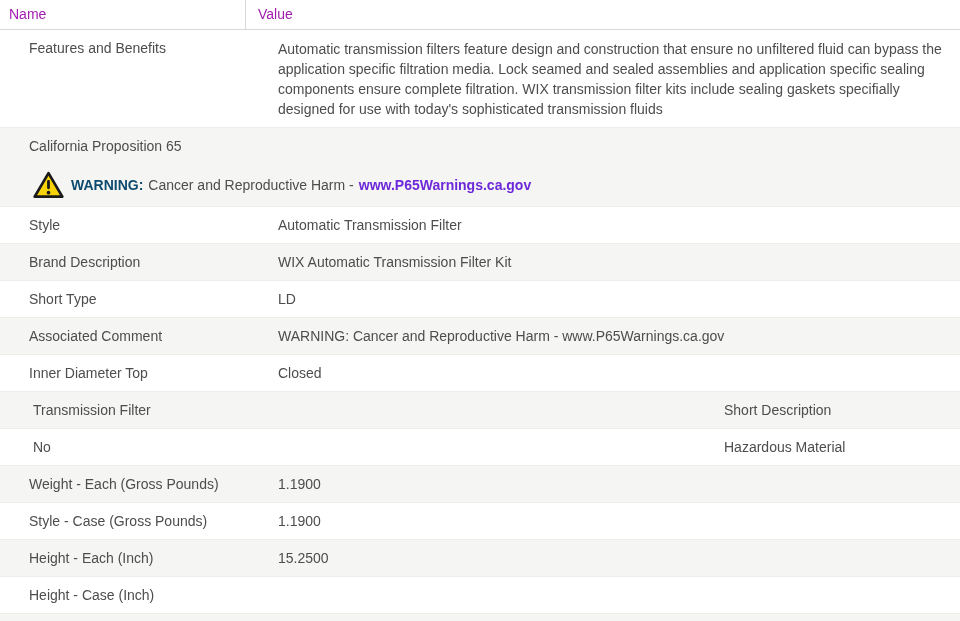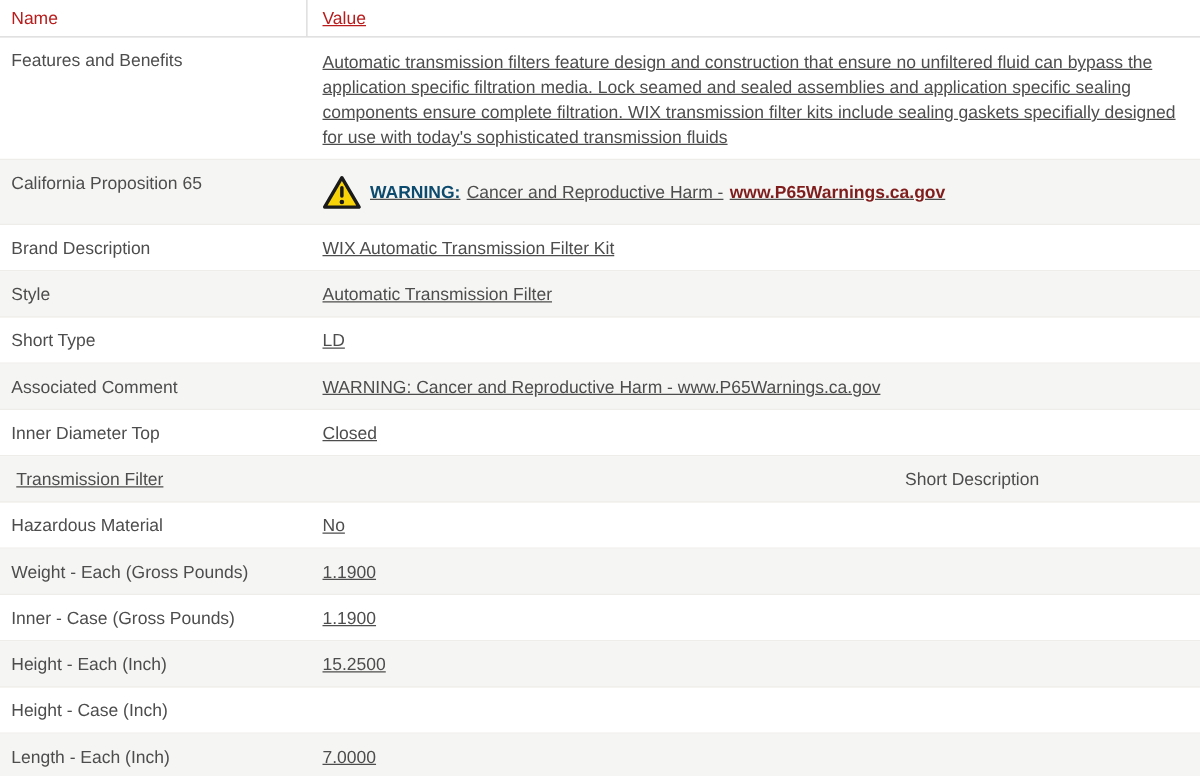--- a/index.html
+++ b/index.html
@@ -20,64 +20,64 @@
   }
   
   .thead {
     display: flex;
     border-bottom: 1px solid #d8d8d8;
     background: #ffffff;
   }
   .th {
     line-height: 29px;
     height: 29px;
-    color: #b91c1c;
+    color: #a21caf;
   }
   .th.name-col {
     width: 245px;
     flex: none;
     padding-left: 9px;
     box-sizing: border-box;
   }
   .th.value-col {
     flex: 1;
     border-left: 1px solid #d8d8d8;
     padding-left: 12px;
-    text-decoration: underline;
   }
   
   .row {
     display: flex;
     border-bottom: 1px solid #efedea;
     box-sizing: border-box;
+    padding-left: 20px;
   }
   .row:nth-child(even) {
     background: #f5f5f3;
   }
   .cell {
     padding: 10px 8px 9px 9px;
     box-sizing: border-box;
     line-height: 17px;
   }
   .cell.name {
     width: 245px;
     flex: none;
   }
   .cell.value {
     flex: 1;
     padding-left: 13px;
-    text-decoration: underline;
   }
   .row.features .cell.value {
     line-height: 20px;
     padding-top: 9px;
     padding-bottom: 8px;
   }
   .row.calprop {
     min-height: 52px;
+    flex-direction: column;
   }
   .row.calprop .cell.value {
     display: flex;
     align-items: center;
     padding-top: 7px;
     padding-bottom: 7px;
   }
   .warning-icon {
     display: inline-block;
     width: 31px;
@@ -85,21 +85,21 @@
     margin-right: 7px;
     flex: none;
   }
   .warning-label {
     font-weight: bold;
     color: #0c4a6e;
     margin-right: 5px;
   }
   .p65-link {
     font-weight: bold;
-    color: #7f1d1d;
+    color: #6d28d9;
     text-decoration: none;
     margin-left: 5px;
   }
 </style>
 </head>
 <body>
 
 <div class="spec-table">
 
   <div class="thead">
@@ -124,27 +124,27 @@
             <circle cx="16" cy="22.4" r="1.9" fill="#1a1a1a"></circle>
           </svg>
         </span>
         <span>
           <span class="warning-label">WARNING:</span><span>Cancer and Reproductive Harm -</span><a class="p65-link" href="#">www.P65Warnings.ca.gov</a>
         </span>
       </div>
     </div>
 
     <div class="row">
-      <div class="cell name">Brand Description</div>
-      <div class="cell value">WIX Automatic Transmission Filter Kit</div>
+      <div class="cell name">Style</div>
+      <div class="cell value">Automatic Transmission Filter</div>
     </div>
 
     <div class="row">
-      <div class="cell name">Style</div>
-      <div class="cell value">Automatic Transmission Filter</div>
+      <div class="cell name">Brand Description</div>
+      <div class="cell value">WIX Automatic Transmission Filter Kit</div>
     </div>
 
     <div class="row">
       <div class="cell name">Short Type</div>
       <div class="cell value">LD</div>
     </div>
 
     <div class="row">
       <div class="cell name">Associated Comment</div>
       <div class="cell value">WARNING: Cancer and Reproductive Harm - www.P65Warnings.ca.gov</div>
@@ -154,31 +154,31 @@
       <div class="cell name">Inner Diameter Top</div>
       <div class="cell value">Closed</div>
     </div>
 
     <div class="row">
       <div class="cell value">Transmission Filter</div>
       <div class="cell name">Short Description</div>
     </div>
 
     <div class="row">
+      <div class="cell value">No</div>
       <div class="cell name">Hazardous Material</div>
-      <div class="cell value">No</div>
     </div>
 
     <div class="row">
       <div class="cell name">Weight - Each (Gross Pounds)</div>
       <div class="cell value">1.1900</div>
     </div>
 
     <div class="row">
-      <div class="cell name">Inner - Case (Gross Pounds)</div>
+      <div class="cell name">Style - Case (Gross Pounds)</div>
       <div class="cell value">1.1900</div>
     </div>
 
     <div class="row">
       <div class="cell name">Height - Each (Inch)</div>
       <div class="cell value">15.2500</div>
     </div>
 
     <div class="row">
       <div class="cell name">Height - Case (Inch)</div>

